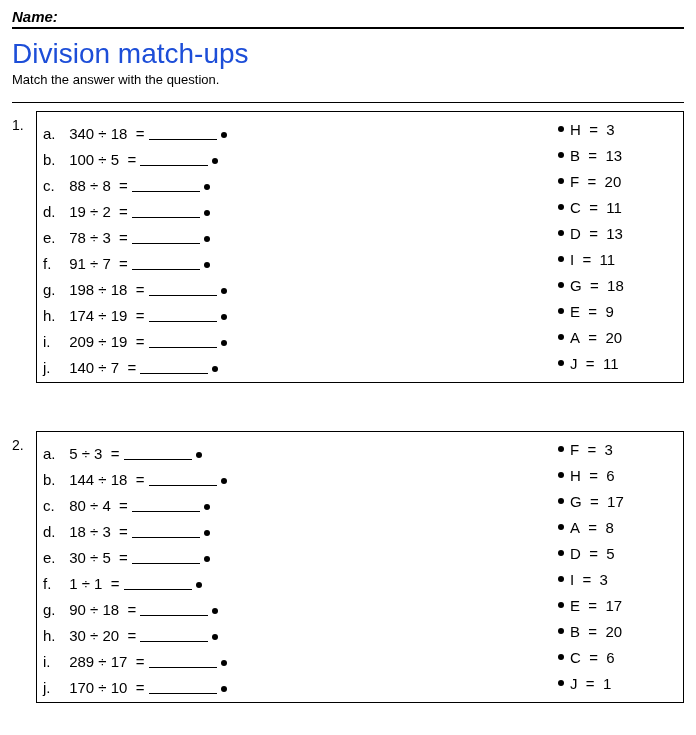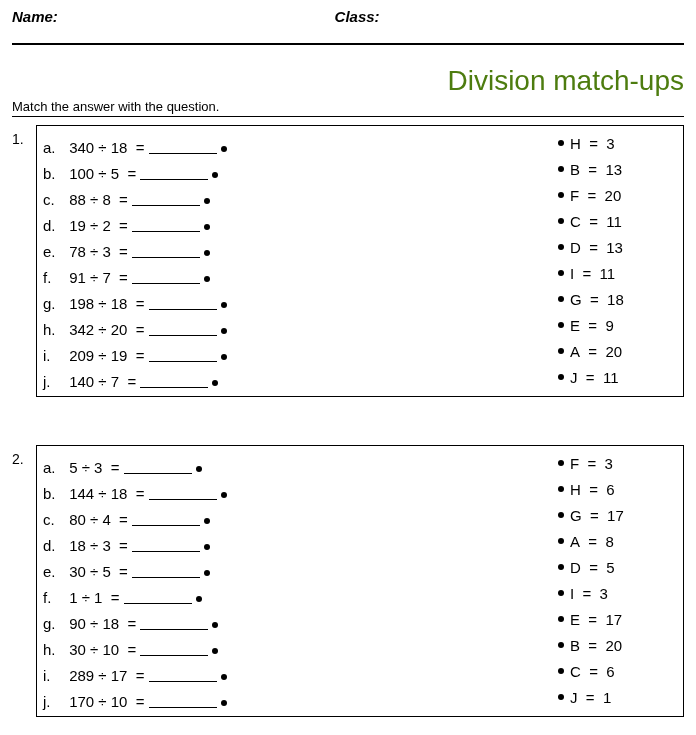--- a/index.html
+++ b/index.html
@@ -1,43 +1,42 @@
 <!DOCTYPE html>
 <html><head>
   <meta charset="utf-8">
   <style>
     * { box-sizing: border-box; margin: 0; padding: 0; }
     body { font-family: Arial, Helvetica, sans-serif; font-size: 14px; width: 696px; background: #fff; color: #000; padding: 8px 12px 20px 12px; }
-    .header-row { display: flex; border-bottom: 2px solid #000; padding-bottom: 18px; margin-bottom: 20px; }
+    .header-row { display: flex; border-bottom: 2px solid #000; padding-bottom: 2px; margin-bottom: 9px; }
     .header-field { font-style: italic; font-weight: bold; font-size: 15px; }
     .name-field { flex: 0 0 48%; }
     .class-field { flex: 1; }
-    .title { text-align: right; color: #4d7c0f; font-size: 28px; font-weight: normal; margin: 6px 0 2px 0; }
-    .instructions { font-size: 13px; border-bottom: 1px solid #000; padding-bottom: 2px; margin-bottom: 8px; }
+    .title { text-align: left; color: #1d4ed8; font-size: 28px; font-weight: normal; margin: 6px 0 2px 0; }
+    .instructions { font-size: 13px; border-bottom: 1px solid #000; padding-bottom: 15px; margin-bottom: 8px; }
     .problem-set { display: flex; align-items: flex-start; margin-bottom: 48px; }
     .set-number { width: 24px; font-size: 14px; padding-top: 6px; }
     .box { flex: 1; border: 1px solid #000; padding: 4px 10px 6px 6px; display: flex; }
     .questions-col { flex: 1; }
     .answers-col { width: 115px; }
     .qrow { display: flex; align-items: flex-end; height: 26px; font-size: 15px; }
     .qletter { width: 22px; }
     .qexpr { white-space: pre; }
     .blank { display: inline-block; border-bottom: 1px solid #000; width: 68px; height: 16px; margin: 0 2px 2px 4px; vertical-align: bottom; }
     .dot { display: inline-block; width: 6px; height: 6px; background: #000; border-radius: 50%; margin-left: 2px; margin-bottom: 4px; }
     .arow { display: flex; align-items: center; height: 26px; font-size: 15px; }
     .adot { display: inline-block; width: 6px; height: 6px; background: #000; border-radius: 50%; margin-right: 6px; }
     .aletter { }
     .aeq { white-space: pre; }
   </style>
 </head>
 <body>
 
 <div class="header-row">
   <div class="header-field name-field">Name:</div>
-  <div class="header-field class-field">Class:</div>
 </div>
 
 <div class="title">Division match-ups</div>
 
 <div class="instructions">Match the answer with the question.</div>
 
 <div id="sets-container">
     <div class="problem-set">
       <div class="set-number">1.</div>
       <div class="box">
@@ -79,21 +78,21 @@
             <span class="dot"></span>
           </div>
           <div class="qrow">
             <span class="qletter">g.</span>
             <span class="qexpr"> 198 ÷ 18  =</span>
             <span class="blank"></span>
             <span class="dot"></span>
           </div>
           <div class="qrow">
             <span class="qletter">h.</span>
-            <span class="qexpr"> 342 ÷ 20  =</span>
+            <span class="qexpr"> 174 ÷ 19  =</span>
             <span class="blank"></span>
             <span class="dot"></span>
           </div>
           <div class="qrow">
             <span class="qletter">i.</span>
             <span class="qexpr"> 209 ÷ 19  =</span>
             <span class="blank"></span>
             <span class="dot"></span>
           </div>
           <div class="qrow">
@@ -208,21 +207,21 @@
             <span class="dot"></span>
           </div>
           <div class="qrow">
             <span class="qletter">g.</span>
             <span class="qexpr"> 90 ÷ 18  =</span>
             <span class="blank"></span>
             <span class="dot"></span>
           </div>
           <div class="qrow">
             <span class="qletter">h.</span>
-            <span class="qexpr"> 30 ÷ 10  =</span>
+            <span class="qexpr"> 30 ÷ 20  =</span>
             <span class="blank"></span>
             <span class="dot"></span>
           </div>
           <div class="qrow">
             <span class="qletter">i.</span>
             <span class="qexpr"> 289 ÷ 17  =</span>
             <span class="blank"></span>
             <span class="dot"></span>
           </div>
           <div class="qrow">

